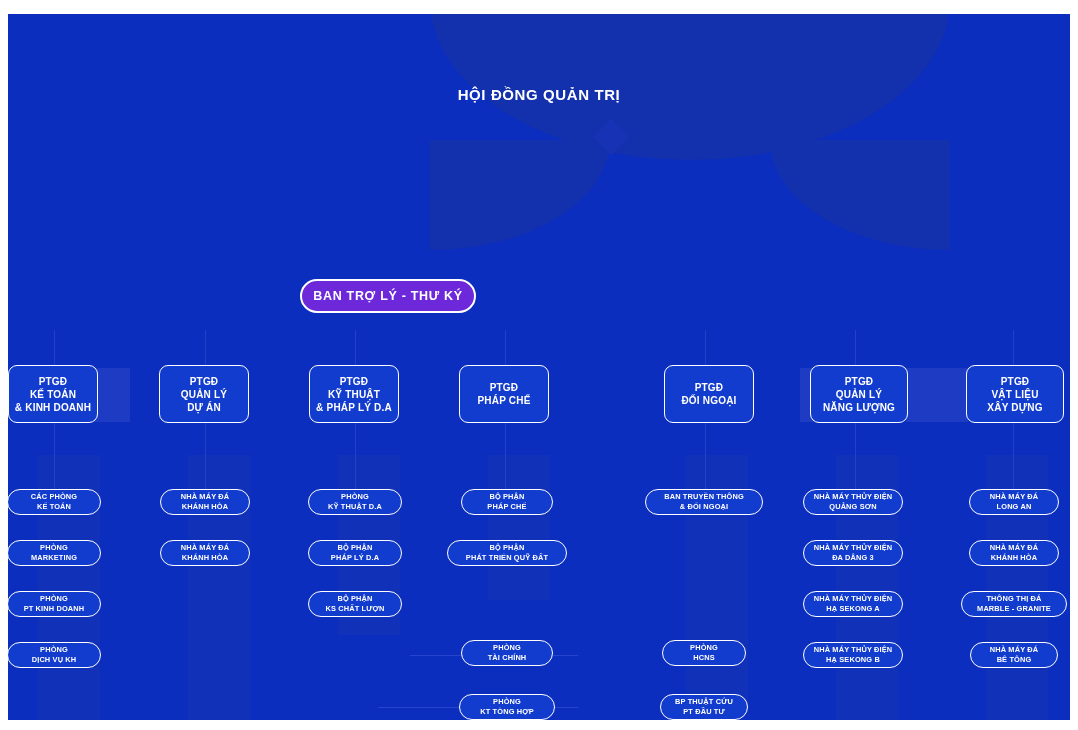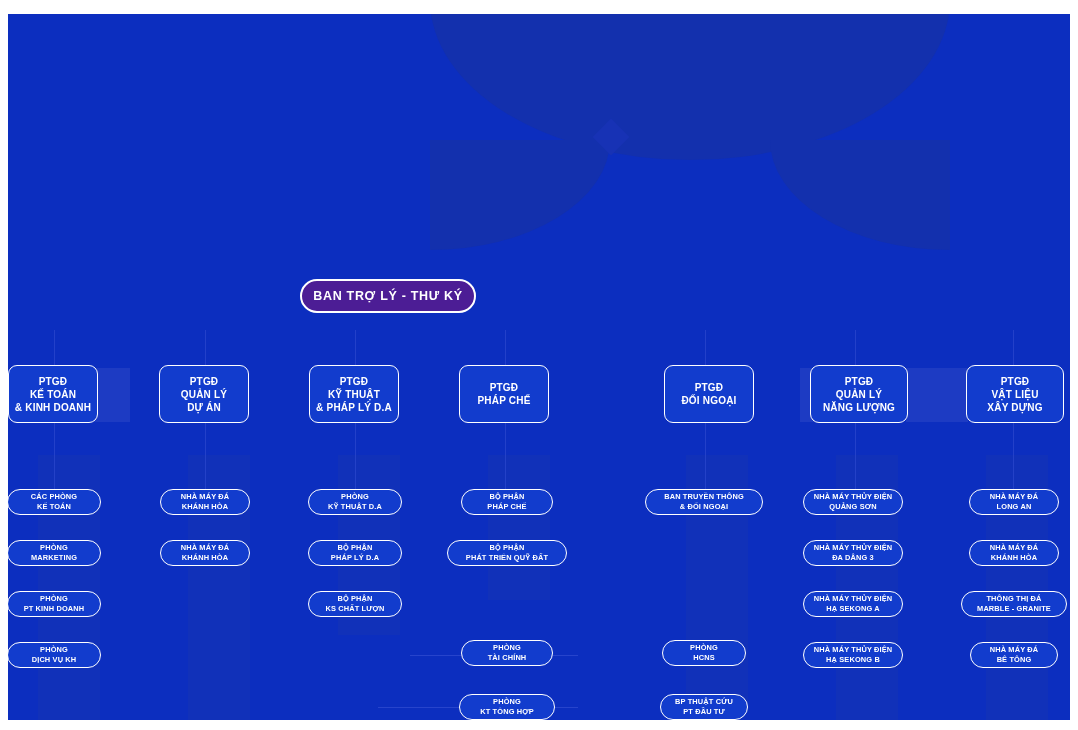--- a/index.html
+++ b/index.html
@@ -54,21 +54,21 @@
     font-weight:bold;letter-spacing:.6px;
   }
   #hdr-board{left:339px;top:86px;width:400px;font-size:15px;}
   #hdr-chair{left:339px;top:170px;width:400px;font-size:16px;line-height:21px;}
 
   
   .pill{
     position:absolute;display:flex;align-items:center;justify-content:center;
     border:2px solid #ffffff;border-radius:999px;
     color:#ffffff;font-weight:bold;font-size:12.5px;letter-spacing:.7px;
-    background:#4c1d95;height:30px;
+    background:#6d28d9;height:30px;
     white-space:nowrap;
   }
   #pill-assist{left:300px;top:279px;width:172px;}
   #pill-advisory{left:712px;top:279px;width:172px;}
 
   
   .ptgd{
     position:absolute;width:86px;height:56px;
     border:1.6px solid #ffffff;border-radius:9px;
     background:#123ccd;
@@ -116,20 +116,21 @@
   <div class="vline" style="left:355px;top:330px;height:160px;"></div>
   <div class="vline" style="left:505px;top:330px;height:160px;"></div>
   <div class="vline" style="left:705px;top:330px;height:160px;"></div>
   <div class="vline" style="left:855px;top:330px;height:160px;"></div>
   <div class="vline" style="left:1013px;top:330px;height:160px;"></div>
   <div class="hline" style="left:410px;top:655px;width:60px;"></div>
   <div class="hline" style="left:548px;top:655px;width:30px;"></div>
   <div class="hline" style="left:378px;top:707px;width:92px;"></div>
   <div class="hline" style="left:548px;top:707px;width:30px;"></div>
 
+  <div class="heading" id="hdr-board">HỘI ĐỒNG QUẢN TRỊ</div>
   <div class="heading" id="hdr-chair">
   </div>
 
   <div class="pill" id="pill-assist">BAN TRỢ LÝ - THƯ KÝ</div>
 
   <div id="nodes">
       <div class="ptgd" style="left: 8px; top: 365px; width: 88px; white-space: pre-line;">PTGĐ
 KẾ TOÁN
 &amp; KINH DOANH</div>
       <div class="unit" style="width: 94px; left: 7px; top: 489px;">CÁC PHÒNG

